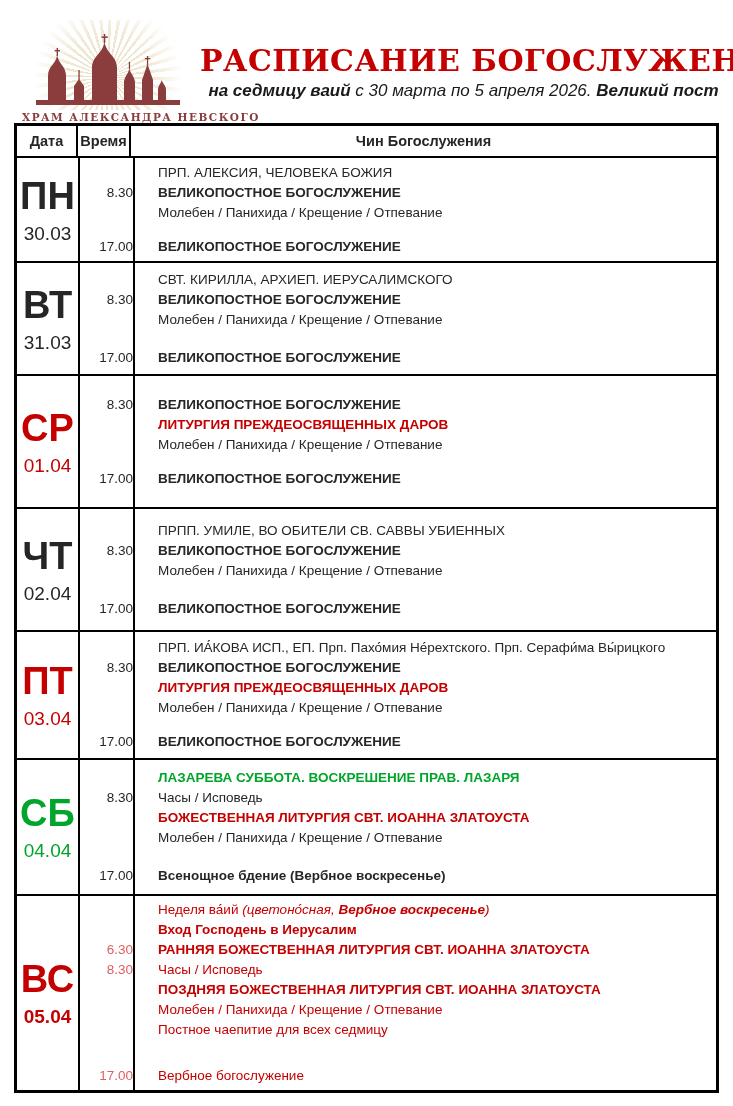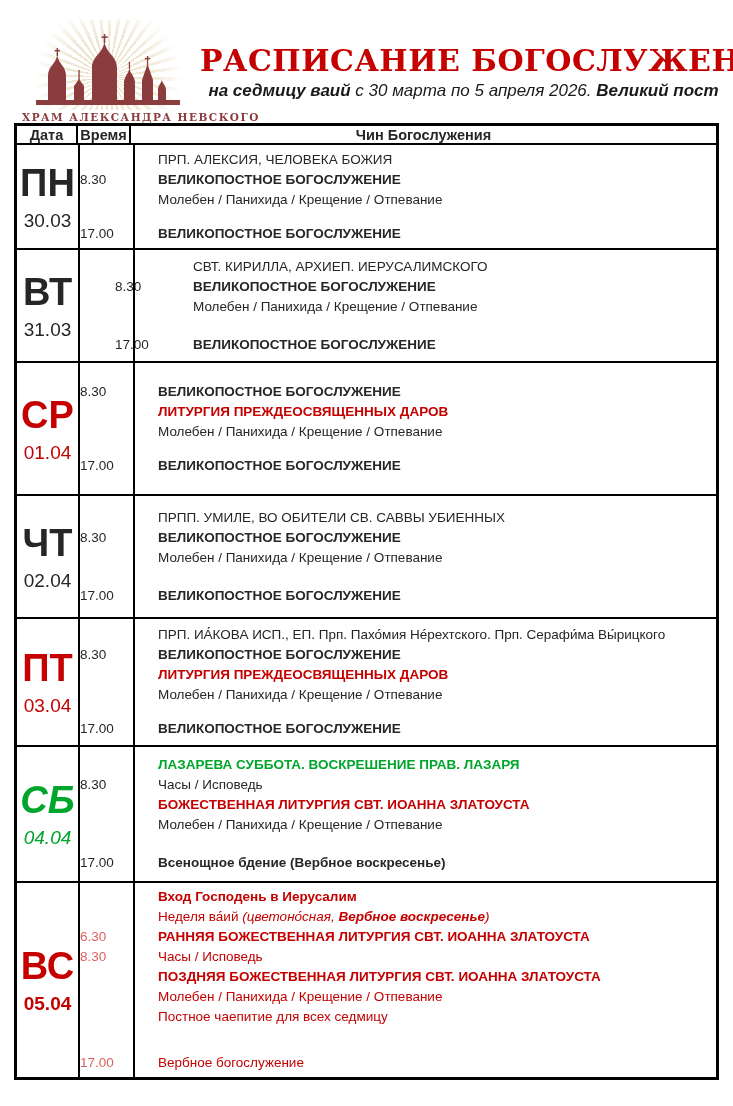--- a/index.html
+++ b/index.html
@@ -36,39 +36,39 @@
   .title-wrap{position:absolute;left:200px;right:6px;top:44px;text-align:center;}
   .main-title{
     font-family:"DejaVu Serif",serif;font-weight:bold;font-size:30px;line-height:1.1;
     color:var(--red);letter-spacing:.5px;white-space:nowrap;
   }
   .subtitle{margin-top:4px;font-size:17px;color:#1a1a1a;white-space:nowrap;}
   .subtitle .i{font-style:italic;}
   .subtitle .bi{font-style:italic;font-weight:bold;}
   
   .table{margin-left:14px;width:705px;border:3px solid var(--border);}
-  .thead{display:flex;border-bottom:2px solid var(--border);height:19px;font-weight:bold;font-size:14.5px;}
+  .thead{display:flex;border-bottom:2px solid var(--border);height:32px;font-weight:bold;font-size:14.5px;}
   .hc{display:flex;align-items:center;justify-content:center;}
   .hc-date{flex:0 0 61px;border-right:2px solid var(--border);}
   .hc-time{flex:0 0 53px;border-right:2px solid var(--border);}
   .hc-chin{flex:1;}
   .day-row{display:flex;position:relative;border-bottom:2px solid var(--border);}
   .day-row:last-child{border-bottom:none;}
   .vsep{position:absolute;top:0;bottom:0;left:116px;width:2px;background:var(--border);}
   .day-cell{flex:0 0 63px;border-right:2px solid var(--border);display:flex;flex-direction:column;
             align-items:center;justify-content:center;}
   .day-abbr{font-size:38px;font-weight:bold;line-height:1;}
   .day-date{font-size:19px;margin-top:9px;line-height:1;}
   .day-date.bold{font-weight:bold;}
   .c-black{color:var(--black);}
   .c-red{color:var(--red);}
-  .c-green{color:var(--green);font-style:italic;}
+  .c-green{color:var(--green);}
   .lines{flex:1;display:flex;flex-direction:column;justify-content:center;padding:4px 0;}
   .line{display:flex;line-height:20px;font-size:13.5px;}
-  .line-time{flex:0 0 53px;text-align:left;}
+  .line-time{flex:0 0 53px;text-align:right;}
   .line-time.light{color:var(--light-red);}
   .line-text{flex:1;padding-left:25px;padding-right:6px;}
   .line-gap{flex:0 0 auto;}
   
   .s-reg{color:var(--black);}
   .s-b{color:var(--black);font-weight:bold;}
   .s-br{color:var(--red);font-weight:bold;}
   .s-r{color:var(--red);}
   .s-rb{color:var(--red);font-weight:bold;}
   .s-ri{color:var(--red);font-style:italic;}
@@ -143,21 +143,21 @@
             <div class="line-time"></div>
             <div class="line-text"><span class="s-reg">Молебен / Панихида / Крещение  / Отпевание</span></div>
           </div>
           <div class="line-gap" style="height: 14px;"></div>
           <div class="line">
             <div class="line-time">17.00</div>
             <div class="line-text"><span class="s-b">ВЕЛИКОПОСТНОЕ БОГОСЛУЖЕНИЕ</span></div>
           </div>
         </div>
       </div>
-      <div class="day-row" style="min-height: 113px; gap: 35px;">
+      <div class="day-row" style="min-height: 113px;">
         <div class="vsep"></div>
         <div class="day-cell">
           <div class="day-abbr c-black">ВТ</div>
           <div class="day-date c-black">31.03</div>
         </div>
         <div class="lines">
           <div class="line">
             <div class="line-time"></div>
             <div class="line-text"><span class="s-reg">СВТ. КИРИЛЛА, АРХИЕП. ИЕРУСАЛИМСКОГО</span></div>
           </div>
@@ -290,25 +290,25 @@
       </div>
       <div class="day-row" style="min-height: 194px;">
         <div class="vsep"></div>
         <div class="day-cell">
           <div class="day-abbr c-red">ВС</div>
           <div class="day-date c-red bold">05.04</div>
         </div>
         <div class="lines">
           <div class="line">
             <div class="line-time light"></div>
+            <div class="line-text"><span class="s-r">Неделя ва́ий </span><span class="s-ri">(цветоно́сная, </span><span class="s-rbi">Вербное воскресенье</span><span class="s-ri">)</span></div>
+          </div>
+          <div class="line">
+            <div class="line-time light"></div>
             <div class="line-text"><span class="s-rb">Вход Господень в Иерусалим</span></div>
-          </div>
-          <div class="line">
-            <div class="line-time light"></div>
-            <div class="line-text"><span class="s-r">Неделя ва́ий </span><span class="s-ri">(цветоно́сная, </span><span class="s-rbi">Вербное воскресенье</span><span class="s-ri">)</span></div>
           </div>
           <div class="line">
             <div class="line-time light">6.30</div>
             <div class="line-text"><span class="s-rb">РАННЯЯ БОЖЕСТВЕННАЯ ЛИТУРГИЯ СВТ. ИОАННА ЗЛАТОУСТА</span></div>
           </div>
           <div class="line">
             <div class="line-time light">8.30</div>
             <div class="line-text"><span class="s-r">Часы / Исповедь</span></div>
           </div>
           <div class="line">

